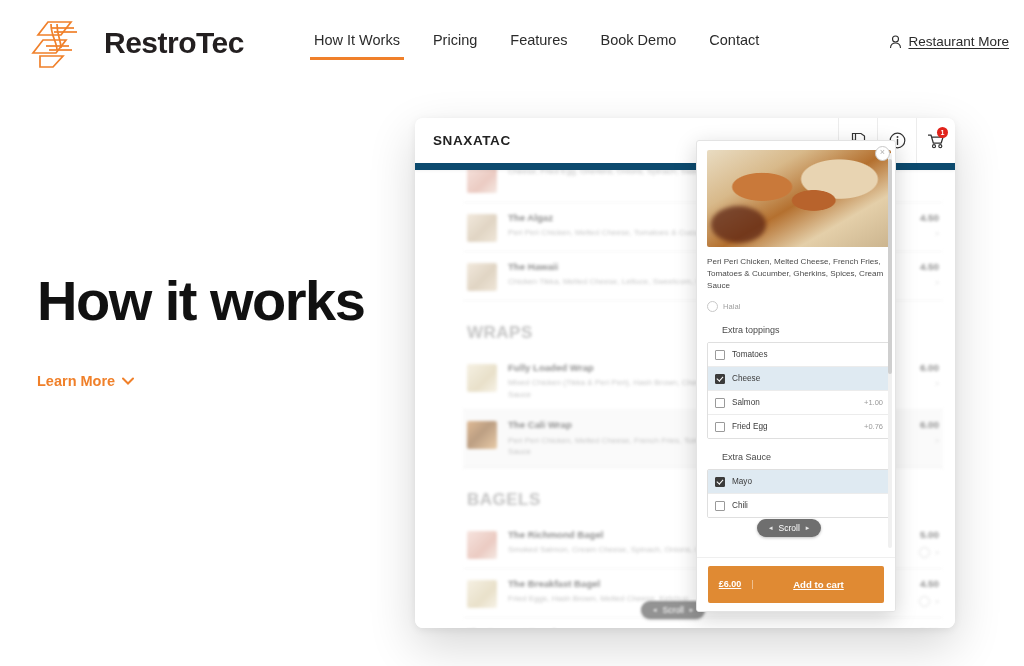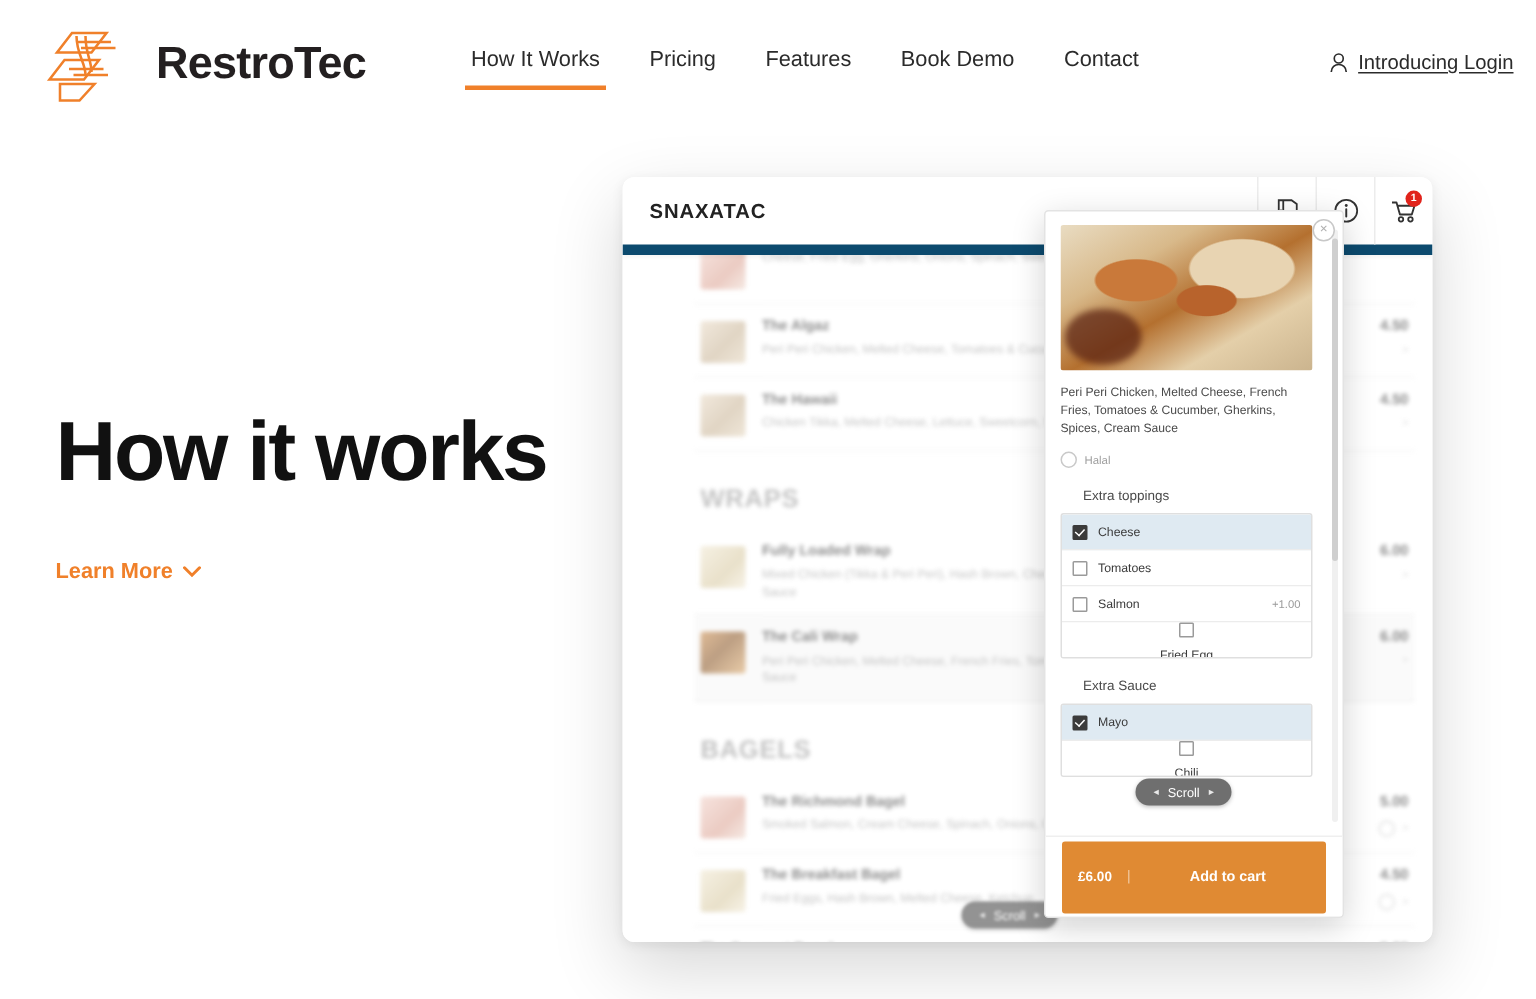--- a/index.html
+++ b/index.html
@@ -132,21 +132,21 @@
     background:#ffffff;border:1px solid #e3e3e3;border-radius:3px;
     box-shadow:0 6px 22px rgba(0,0,0,.18);z-index:8;overflow:hidden;
   }
   .modal-close{
     position:absolute;right:5px;top:5px;width:13px;height:13px;border-radius:50%;
     border:1px solid #c8c8c8;color:#b0b0b0;background:#fff;
     font-size:9px;line-height:11px;text-align:center;cursor:pointer;z-index:3;
   }
   .modal-scrollarea{
     position:absolute;left:0;top:0;width:198px;height:417px;overflow:hidden;
-    padding:9px 20px 0 10px;box-sizing:border-box;
+    padding:9px 4px 0 10px;box-sizing:border-box;
   }
   .modal-photo{
     width:100%;height:97px;border-radius:2px;
     background:
       radial-gradient(ellipse at 30% 38%,#c9793a 0 16%,transparent 17%),
       radial-gradient(ellipse at 58% 52%,#b8632c 0 14%,transparent 15%),
       radial-gradient(ellipse at 72% 30%,#e8d4b2 0 20%,transparent 21%),
       linear-gradient(150deg,#e9dcc2 0%,#d8b98a 28%,#b4702f 52%,#e4cfa9 74%,#cbb48e 100%);
     position:relative;overflow:hidden;
   }
@@ -163,21 +163,21 @@
   }
   .opt-group-title{
     font-size:9px;color:#4a4a4a;margin:13px 0 7px 15px;
   }
   .opt-list{border:1px solid #dfdfdf;border-radius:2px;overflow:hidden;}
   .opt-row{
     display:flex;align-items:center;gap:7px;height:23px;padding:0 7px;
     border-bottom:1px solid #ececec;font-size:8.2px;color:#3b3b3b;
     background:#ffffff;cursor:pointer;
   }
-  .opt-row:last-child{border-bottom:none;flex-direction:column;}
+  .opt-row:last-child{border-bottom:none;}
   .opt-row.checked{background:#dfeaf2;}
   .cbox{
     width:8px;height:8px;flex:0 0 8px;border:1px solid #9a9a9a;border-radius:1px;
     background:#fff;position:relative;
   }
   .opt-row.checked .cbox{background:#3b3b3b;border-color:#3b3b3b;}
   .opt-row.checked .cbox:after{
     content:"";position:absolute;left:2px;top:0px;width:2.5px;height:5px;
     border:solid #fff;border-width:0 1.4px 1.4px 0;transform:rotate(42deg);
   }
@@ -190,22 +190,22 @@
     position:absolute;left:0;top:6px;width:4px;height:215px;
     background:#cfcfcf;border-radius:2px;cursor:pointer;
   }
   #modal-scroll-pill{left:60px;top:378px;z-index:4;}
   .modal-footer{
     position:absolute;left:0;bottom:0;width:198px;height:53px;
     background:#ffffff;border-top:1px solid #efefef;
     display:flex;align-items:center;justify-content:center;
   }
   .add-cart-btn{
-    width:176px;height:48px;background:#e08a33;border-radius:2px;
-    display:flex;align-items:center;cursor:pointer;color:#ffffff;
+    width:176px;height:37px;background:#e08a33;border-radius:2px;
+    display:flex;align-items:center;cursor:pointer;color:#ffffff;text-decoration:underline;
   }
   .cart-price{
     width:44px;text-align:center;font-size:9px;font-weight:bold;
     border-right:1px solid rgba(255,255,255,.45);line-height:1;
   }
   .cart-label{flex:1 1 auto;text-align:center;font-size:9.6px;font-weight:bold;}
 </style>
 </head>
 <body>
 
@@ -235,21 +235,21 @@
     <a class="nav-link">Features</a>
     <a class="nav-link">Book Demo</a>
     <a class="nav-link">Contact</a>
   </nav>
 
   <div class="login-link">
     <svg width="13" height="14" viewBox="0 0 13 14">
       <circle cx="6.5" cy="4" r="3" fill="none" stroke="#2b2b2b" stroke-width="1.1"></circle>
       <path d="M1.5 13 C1.5 9.5 4 8 6.5 8 C9 8 11.5 9.5 11.5 13" fill="none" stroke="#2b2b2b" stroke-width="1.1"></path>
     </svg>
-    <span class="login-label">Introducing Login</span>
+    <span class="login-label">Restaurant More</span>
   </div>
 </div>
 
 <div class="hero">
   <h1 class="hero-title">How it works</h1>
   <div class="learn-more">
     <span>Learn More</span>
     <svg class="chev" viewBox="0 0 12 8">
       <path d="M1 1.5 L6 6.5 L11 1.5" fill="none" stroke="#f0802a" stroke-width="2" stroke-linecap="round"></path>
     </svg>
@@ -409,28 +409,28 @@
     <div class="modal-scrollarea">
       <div class="modal-photo"></div>
       <div class="modal-desc">Peri Peri Chicken, Melted Cheese, French Fries, Tomatoes &amp; Cucumber, Gherkins, Spices, Cream Sauce</div>
       <div class="modal-halal">
         <span class="halal-badge"></span>
         <span>Halal</span>
       </div>
 
       <div class="opt-group-title">Extra toppings</div>
       <div class="opt-list">
+        <div class="opt-row">
+          <span class="cbox"></span>
+          <span>Tomatoes</span>
+          <span class="opt-extra"></span>
+        </div>
         <div class="opt-row checked">
           <span class="cbox"></span>
           <span>Cheese</span>
-          <span class="opt-extra"></span>
-        </div>
-        <div class="opt-row">
-          <span class="cbox"></span>
-          <span>Tomatoes</span>
           <span class="opt-extra"></span>
         </div>
         <div class="opt-row">
           <span class="cbox"></span>
           <span>Salmon</span>
           <span class="opt-extra">+1.00</span>
         </div>
         <div class="opt-row">
           <span class="cbox"></span>
           <span>Fried Egg</span>

